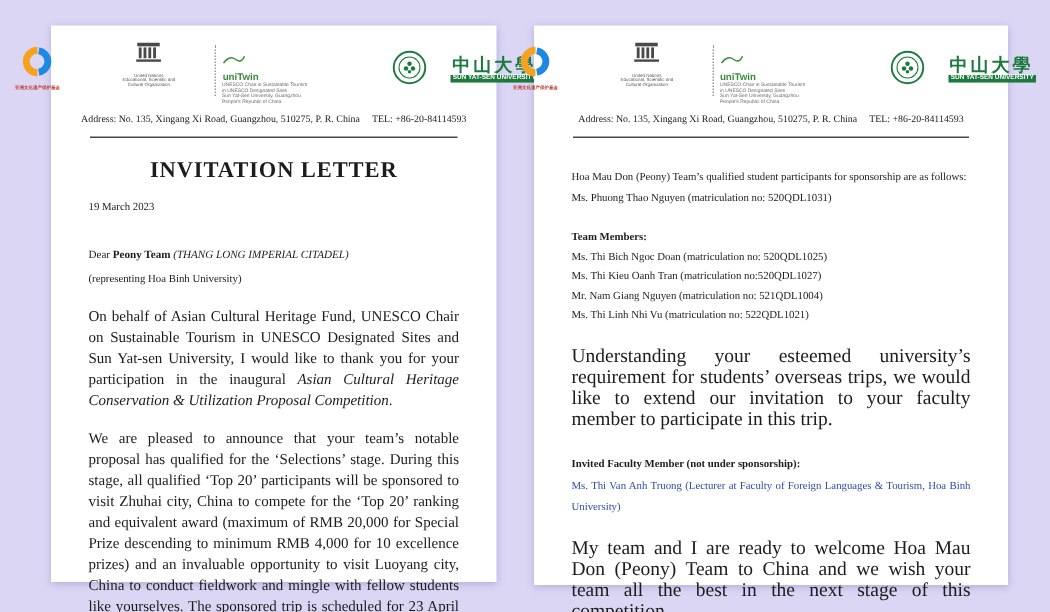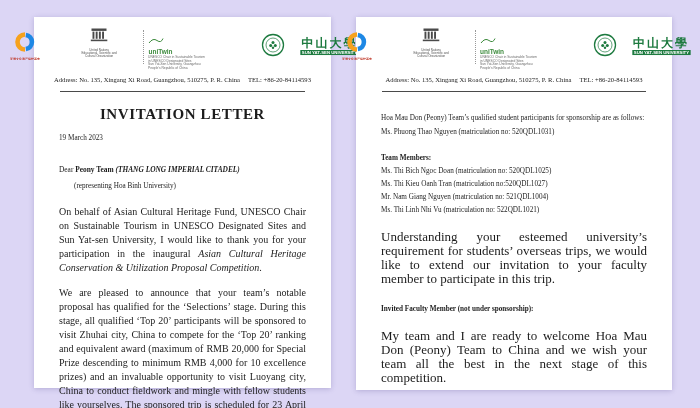--- a/index.html
+++ b/index.html
@@ -28,22 +28,22 @@
   .sysu-en{background:#1d7a3f;color:#ffffff;font-family:"Liberation Sans", sans-serif;font-size:6px;
     transform:scale(0.72);transform-origin:center top;padding:0 2px;line-height:7px;white-space:nowrap;font-weight:bold;}
   .address-row{display:flex;justify-content:center;gap:8px;margin-top:8px;font-size:6.6px;color:#222;white-space:nowrap;}
   .header-rule{border:none;border-top:1px solid #4a4a4a;margin:8px 1px 0 1px;}
 
   
   .title{text-align:center;font-weight:bold;font-size:15px;letter-spacing:0.6px;margin-top:14px;}
   .date-line{font-size:7.2px;margin-top:11px;}
   .salutation{font-size:7.4px;margin-top:23px;}
   .salutation .team{font-weight:bold;}
-  .salutation .citadel{font-weight:bold;font-style:italic;margin-top:24px;}
-  .representing{font-size:7.2px;margin-top:8px;margin-left:15px;}
+  .salutation .citadel{font-weight:normal;font-style:italic;margin-top:24px;}
+  .representing{font-size:7.2px;margin-top:8px;}
   .para{font-size:10px;line-height:14px;text-align:justify;}
   .para.first{margin-top:15px;}
   .para.second{margin-top:11px;}
   .italic{font-style:italic;}
   .bold{font-weight:bold;}
 
   
   .p2-intro{font-size:7.2px;line-height:13.5px;text-align:justify;margin-top:20px;}
   .p2-label{font-size:7.2px;font-weight:bold;margin-top:13px;line-height:13px;}
   .p2-line{font-size:7.2px;line-height:13px;}
@@ -222,19 +222,20 @@
 
       <div class="p2-label">Team Members:</div>
       <div class="p2-line">Ms. Thi Bich Ngoc Doan (matriculation no: 520QDL1025)</div>
       <div class="p2-line">Ms. Thi Kieu Oanh Tran (matriculation no:520QDL1027)</div>
       <div class="p2-line">Mr. Nam Giang Nguyen (matriculation no: 521QDL1004)</div>
       <div class="p2-line">Ms. Thi Linh Nhi Vu (matriculation no: 522QDL1021)</div>
 
       <div class="p2-para">Understanding your esteemed university’s requirement for students’ overseas trips, we would like to extend our invitation to your faculty member to participate in this trip.</div>
 
       <div class="p2-label faculty-label">Invited Faculty Member (not under sponsorship):</div>
+      <div class="p2-line faculty-name">Ms. Thi Van Anh Truong (Lecturer at Faculty of Foreign Languages &amp; Tourism, Hoa Binh University)</div>
 
       <div class="p2-para closing">My team and I are ready to welcome Hoa Mau Don (Peony) Team to China and we wish your team all the best in the next stage of this competition.</div>
 
     </div>
   </div>
 
 </div>
 
 </body></html>

